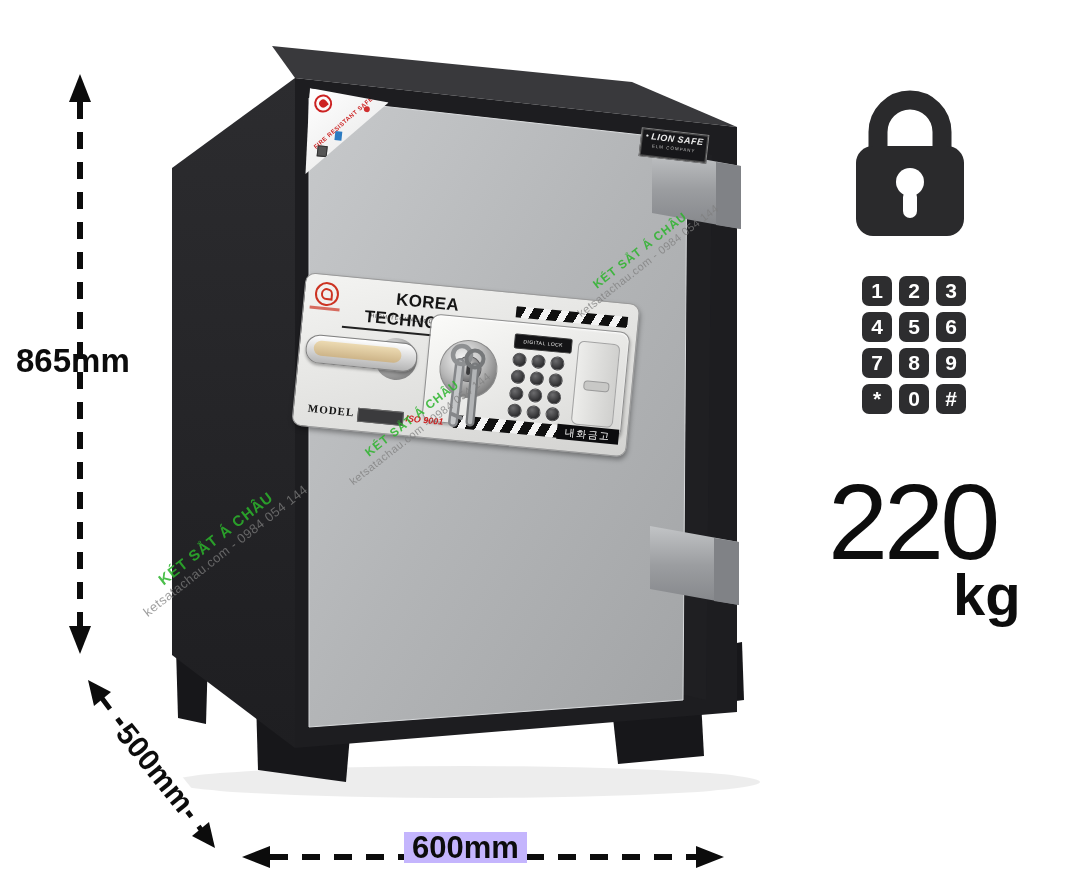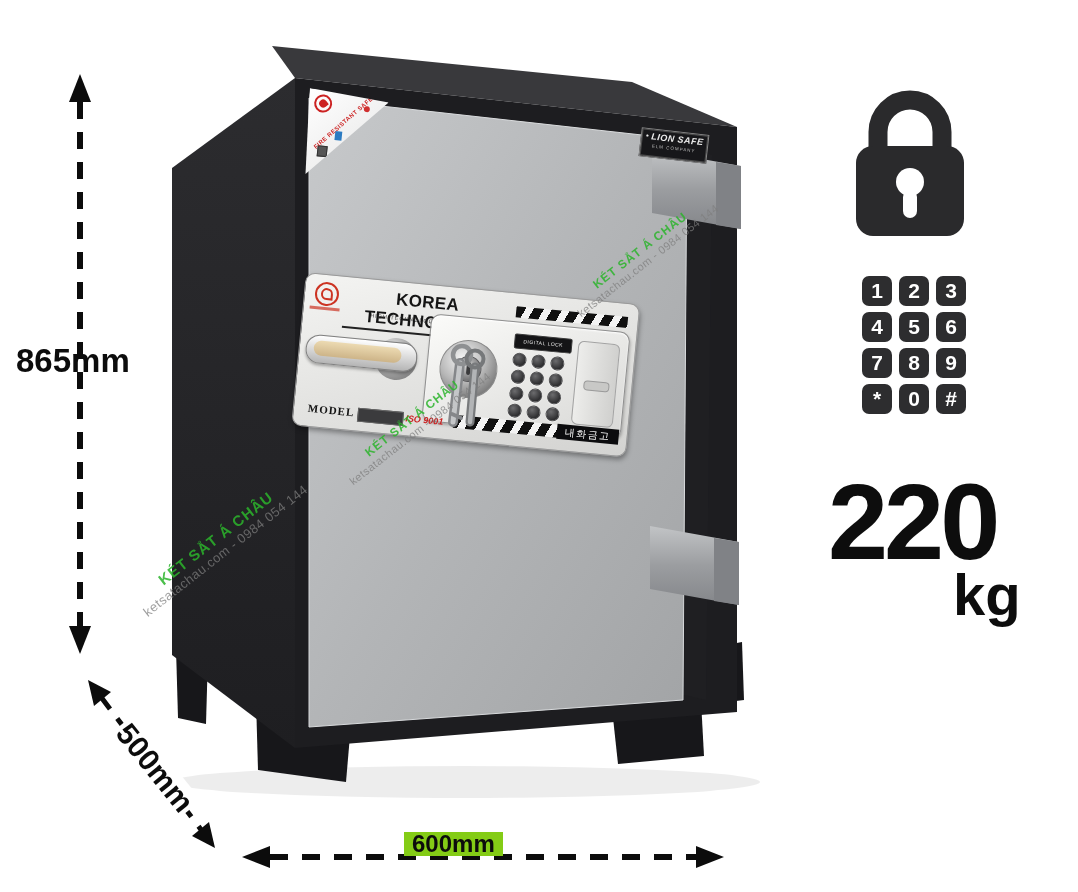--- a/index.html
+++ b/index.html
@@ -5,25 +5,25 @@
   html,body{margin:0;padding:0;background:#fff;}
   .canvas{position:relative;width:1078px;height:892px;background:#ffffff;overflow:hidden;
           font-family:"Liberation Sans", sans-serif;color:#111;}
   svg{display:block;}
   #safe-svg{position:absolute;left:0;top:0;z-index:1;}
   #keys-svg{position:absolute;left:430px;top:330px;z-index:12;}
 
   
   .dim-label{position:absolute;font-weight:bold;color:#0c0c0c;z-index:20;line-height:1;}
   .dim-height{left:16px;top:344px;font-size:33px;}
-  .dim-width{left:404px;top:832px;font-size:24px;background:#84cc16;padding:0 8px;}
+  .dim-width{left:404px;top:832px;font-size:31px;background:#c4b5fd;padding:0 8px;}
   .dim-depth{left:100px;top:752px;font-size:30px;transform:rotate(51deg);background:#fff;padding:1px 3px;}
 
   
-  .weight-value{position:absolute;left:828px;top:468px;font-size:108px;font-weight:bold;
+  .weight-value{position:absolute;left:828px;top:468px;font-size:108px;font-weight:normal;
                 letter-spacing:-4px;line-height:1;color:#0d0d0d;z-index:20;}
   .weight-unit{position:absolute;left:953px;top:566px;font-size:58px;font-weight:bold;
                line-height:1;color:#0d0d0d;z-index:20;}
   .keypad-icon{position:absolute;left:862px;top:276px;display:grid;
                grid-template-columns:repeat(3,30px);grid-auto-rows:30px;gap:6px 7px;z-index:20;}
   .keypad-icon .key{background:#2d2d2f;border-radius:7px;color:#fff;font-size:21px;font-weight:bold;
                     display:flex;align-items:center;justify-content:center;}
 
   
   .wm{position:absolute;transform:rotate(-38deg);text-align:center;z-index:30;pointer-events:none;white-space:nowrap;}

